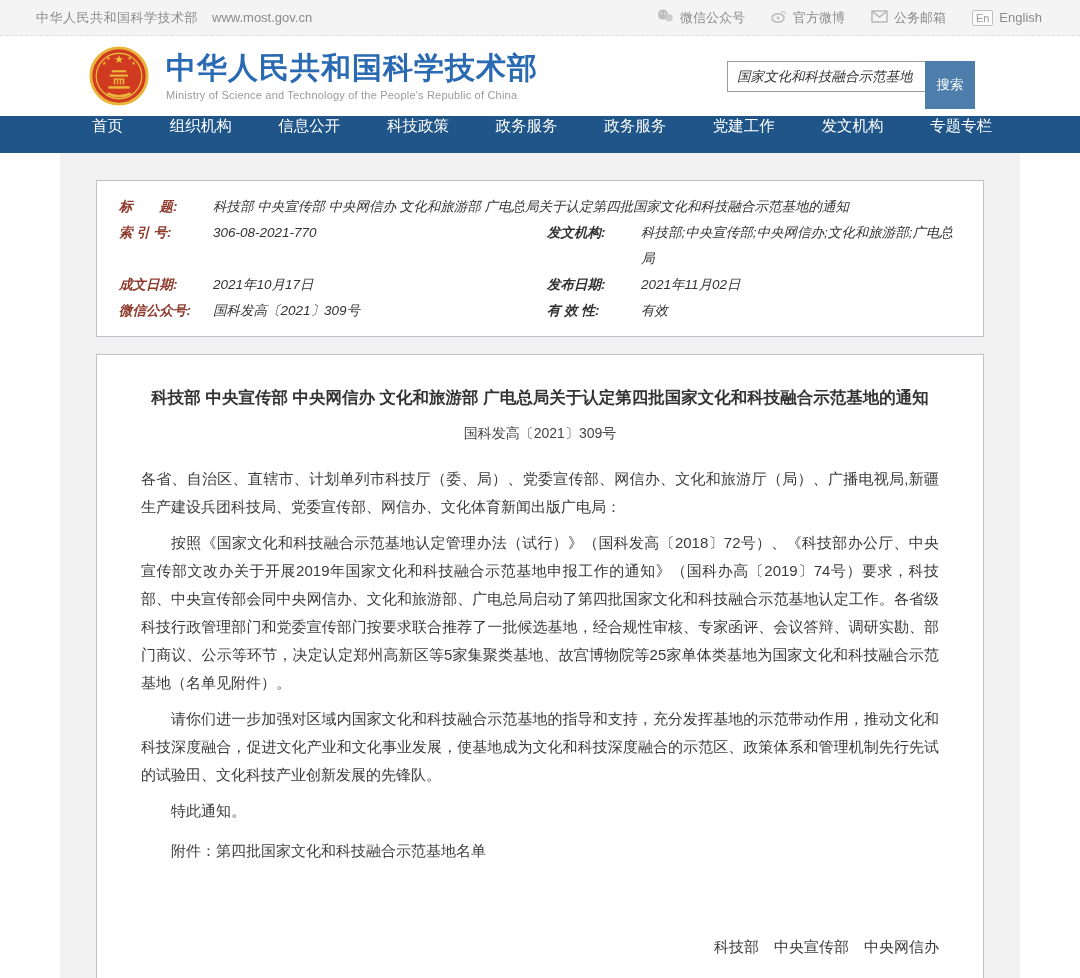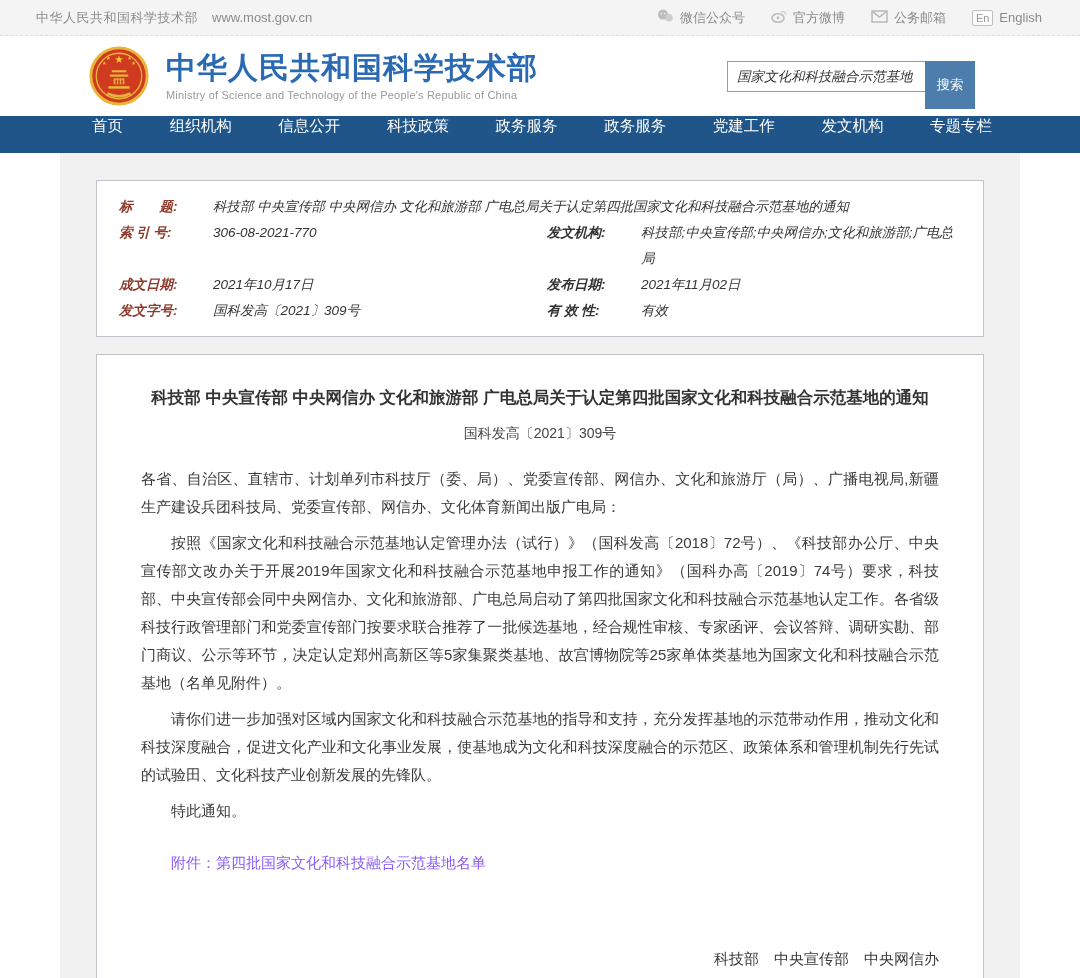--- a/index.html
+++ b/index.html
@@ -81,21 +81,21 @@
   
   .doc-panel { padding: 26px 44px 30px; min-height: 700px; }
   .doc-title {
     text-align: center; font-size: 16.5px; font-weight: bold; color: #333;
     white-space: nowrap; letter-spacing: 0; margin-top: 6px;
   }
   .doc-number { text-align: center; font-size: 14px; color: #444; margin-top: 16px; }
   .doc-body { margin-top: 22px; font-size: 15px; line-height: 28px; color: #3a3a3a; text-align: justify; }
   .doc-body p { margin-bottom: 8px; }
   .doc-body p.indent { text-indent: 2em; }
-  .attachment { text-indent: 2em; margin-top: 24px; font-size: 15px; line-height: 28px; color: #8b5cf6; }
+  .attachment { text-indent: 2em; margin-top: 12px; font-size: 15px; line-height: 28px; color: #404040; }
   .signatures { margin-top: 64px; text-align: right; font-size: 15px; color: #3a3a3a; }
   .signature-line { line-height: 36px; white-space: pre; }
 </style>
 </head>
 <body>
 
 <div class="topbar">
   <span class="site-name">中华人民共和国科学技术部</span>
   <span class="site-url">www.most.gov.cn</span>
   <div class="quick-links">
@@ -202,21 +202,21 @@
           <span class="meta-label">成文日期:</span>
           <span class="meta-value">2021年10月17日</span>
         </span>
         <span class="meta-col-right">
           <span class="meta-label neutral">发布日期:</span>
           <span class="meta-value">2021年11月02日</span>
         </span>
       </div>
       <div class="meta-row meta-pair">
         <span class="meta-col-left">
-          <span class="meta-label">发文字号:</span>
+          <span class="meta-label">微信公众号:</span>
           <span class="meta-value">国科发高〔2021〕309号</span>
         </span>
         <span class="meta-col-right">
           <span class="meta-label neutral">有 效 性:</span>
           <span class="meta-value">有效</span>
         </span>
       </div>
     </div>
 
     <div class="panel doc-panel">

